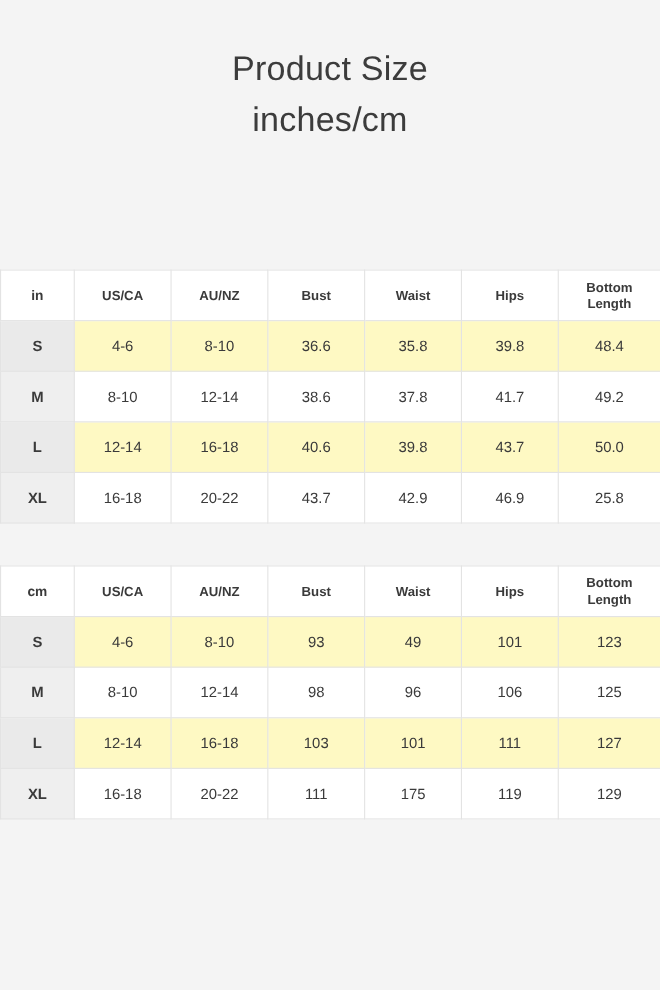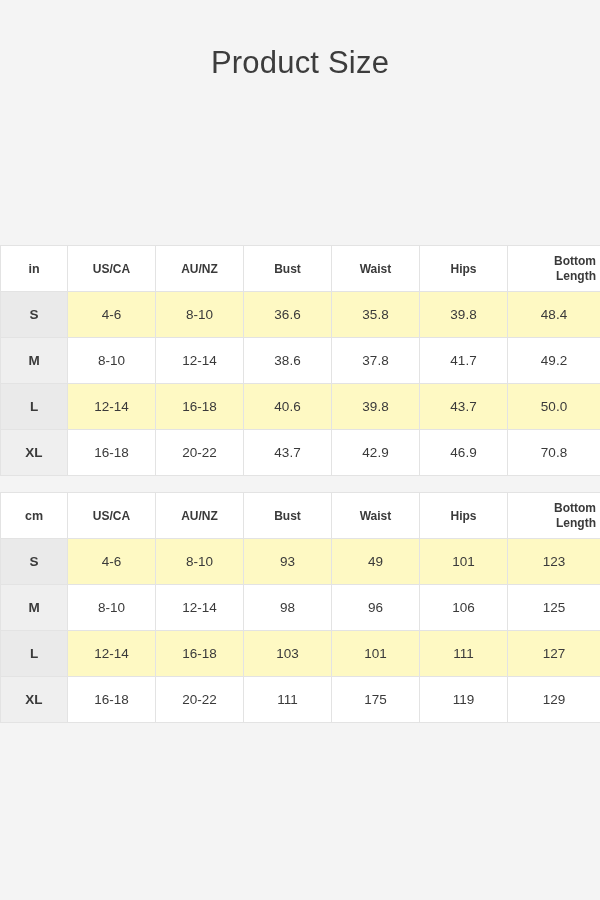--- a/index.html
+++ b/index.html
@@ -39,21 +39,21 @@
   }
   table.size-table {
     width: 600px;
     border-collapse: collapse;
     table-layout: fixed;
     background: #ffffff;
     font-size: 13.5px;
     padding-left: 24px;
   }
   table.size-table + table.size-table {
-    margin-top: 16px;
+    margin-top: 38px;
   }
   table.size-table col.c0 { width: 67px; }
   table.size-table col.c1 { width: 88px; }
   table.size-table col.c2 { width: 88px; }
   table.size-table col.c3 { width: 88px; }
   table.size-table col.c4 { width: 88px; }
   table.size-table col.c5 { width: 88px; }
   table.size-table col.c6 { width: 93px; }
 
   table.size-table th,
@@ -89,30 +89,30 @@
   }
   table.size-table tbody tr.shaded th.row-label {
     background: #eaeaea;
   }
   table.size-table tbody tr.plain th.row-label {
     background: #efefef;
   }
   .wrap-head {
     display: block;
     line-height: 15px;
-    text-align: right;
   }
 </style>
 </head>
 <body>
 
 <div class="page">
 
   <div class="title-block">
     <div class="title-line">Product Size</div>
+    <div class="title-line">inches/cm</div>
   </div>
 
   <div class="tables">
 
     <table class="size-table">
       <colgroup>
         <col class="c0">
           <col class="c1">
           <col class="c2">
           <col class="c3">
@@ -162,21 +162,21 @@
           <td>43.7</td>
           <td>50.0</td>
         </tr>
         <tr class="plain">
           <th class="row-label">XL</th>
           <td>16-18</td>
           <td>20-22</td>
           <td>43.7</td>
           <td>42.9</td>
           <td>46.9</td>
-          <td>70.8</td>
+          <td>25.8</td>
         </tr>
       </tbody>
     </table>
 
     <table class="size-table">
       <colgroup>
         <col class="c0">
           <col class="c1">
           <col class="c2">
           <col class="c3">

